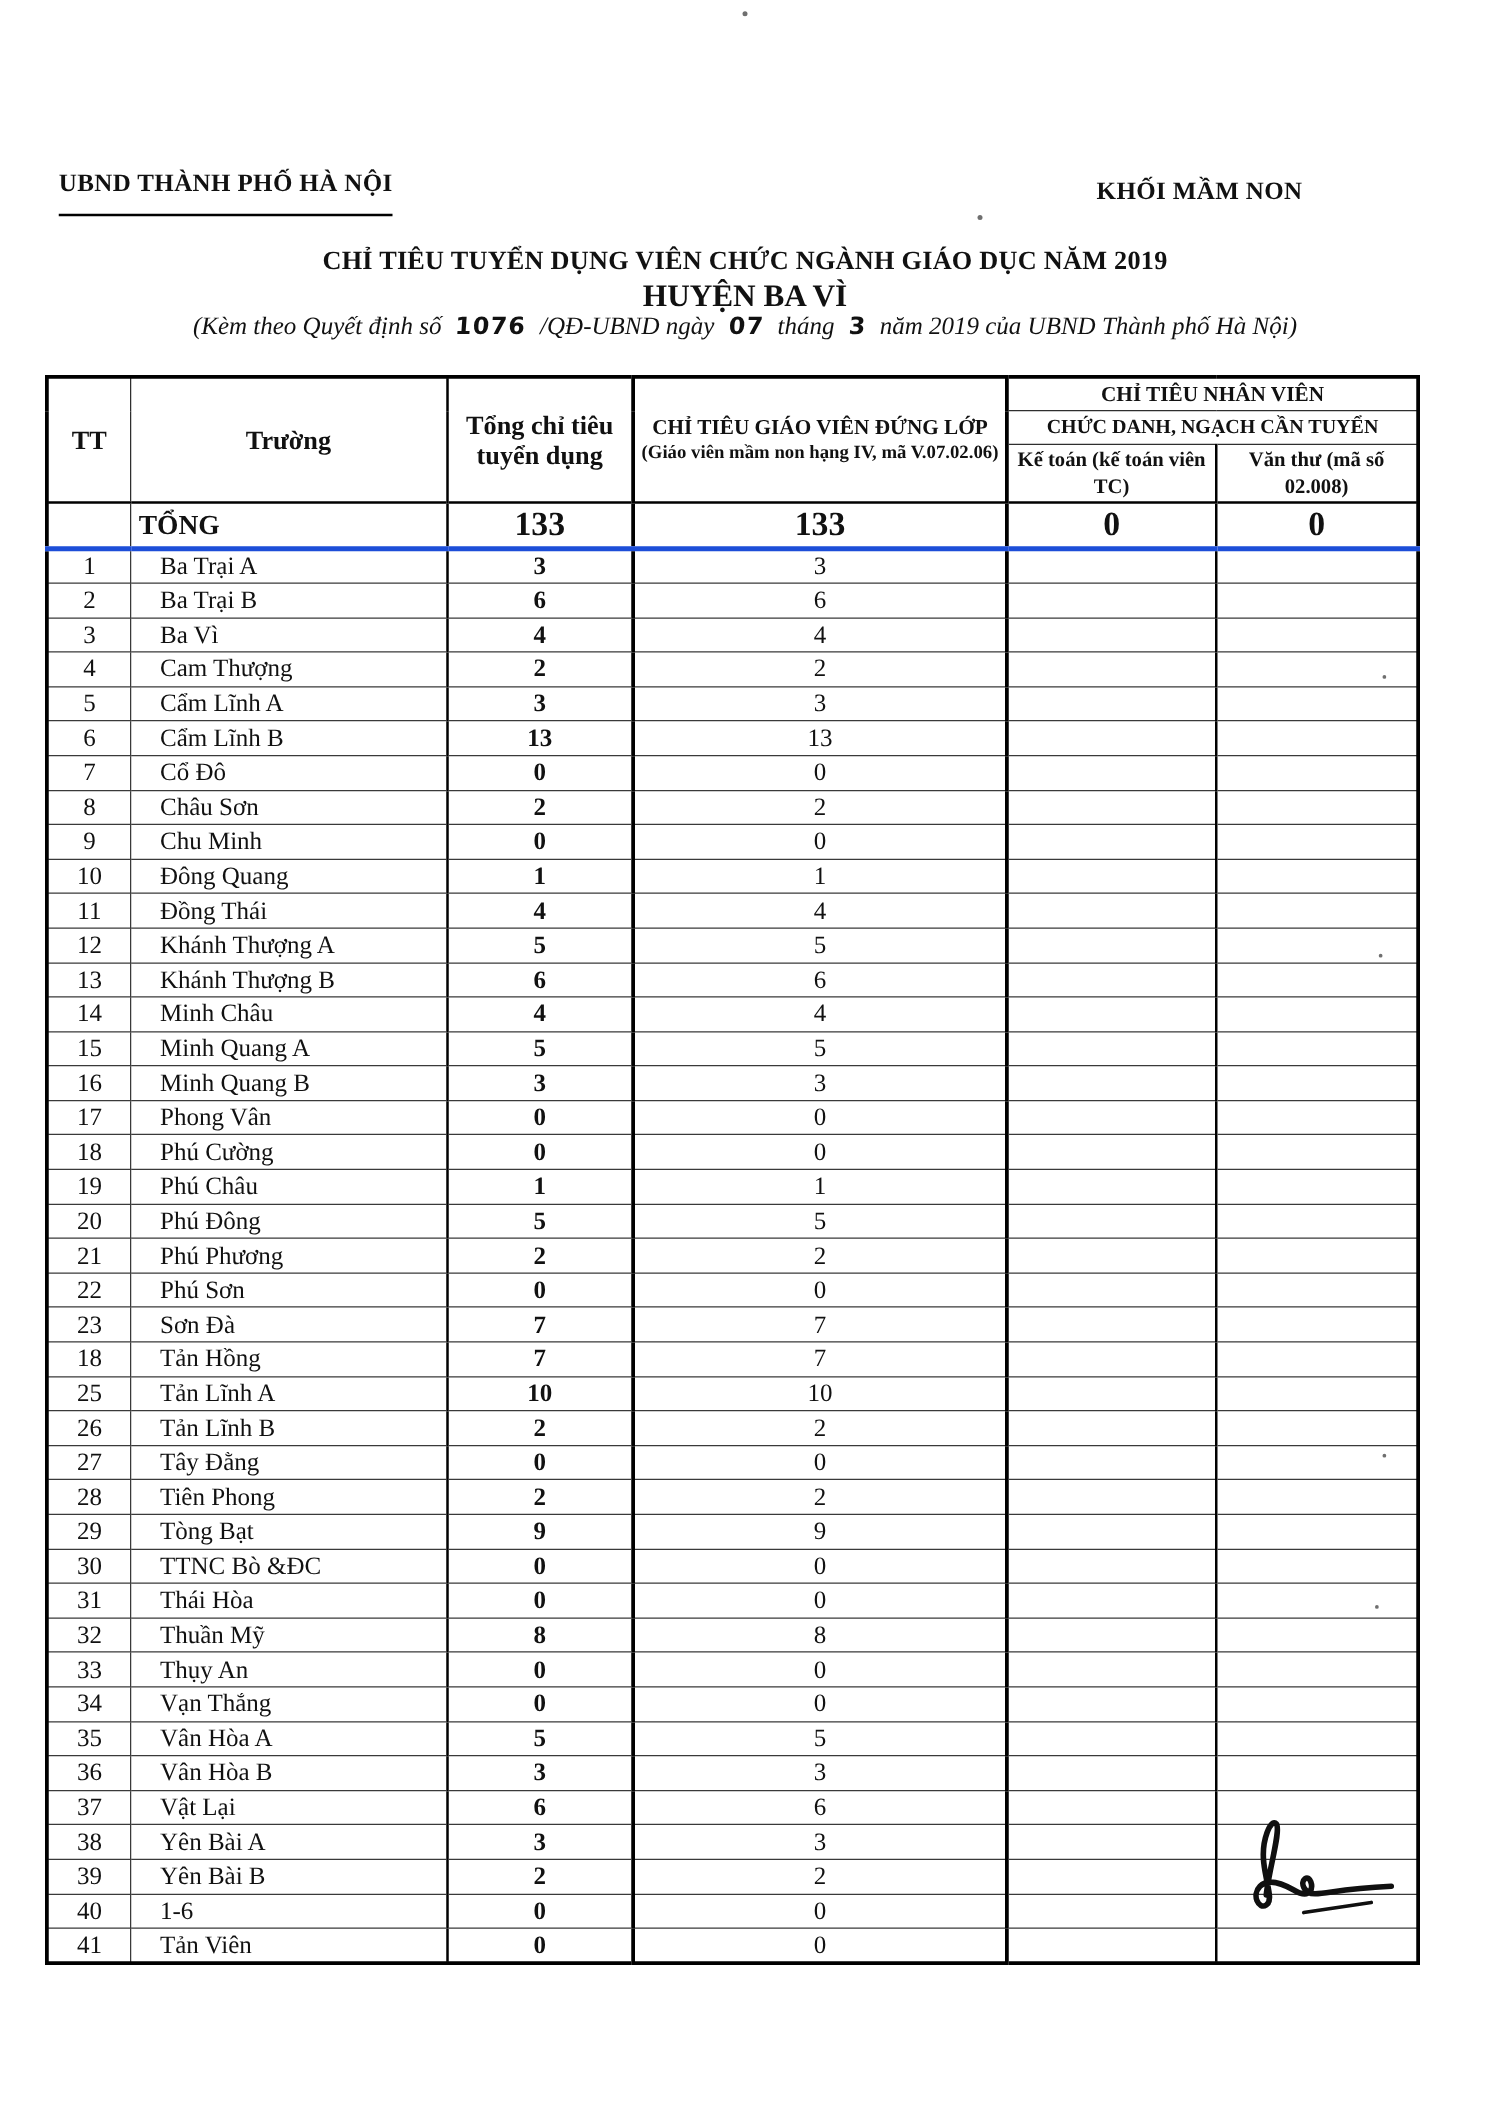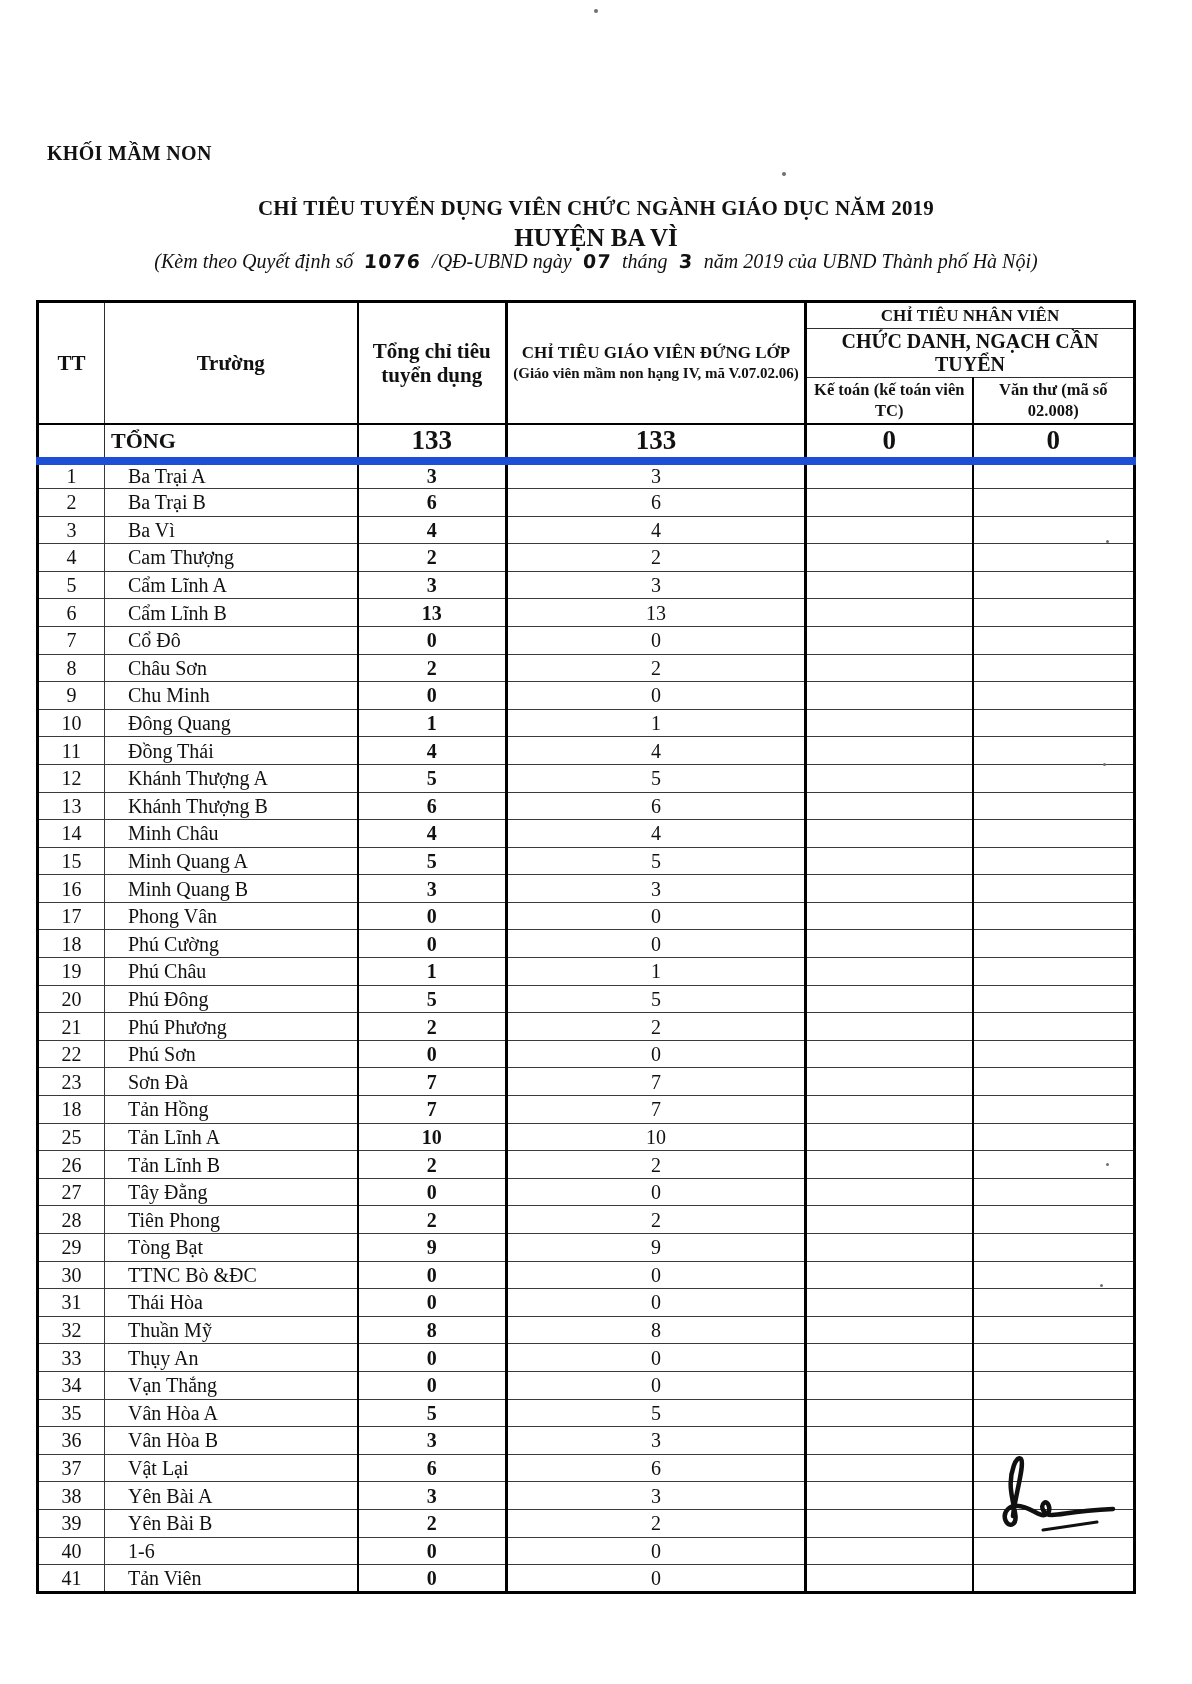--- a/index.html
+++ b/index.html
@@ -66,26 +66,26 @@
 
   thead tr.h1 { height: 27px; }
   thead tr.h2 { height: 27px; }
   thead tr.h3 { height: 44px; }
   thead th { border-bottom-width: 2px; border-color: #000; }
 
   .th-tt, .th-school, .th-total { font-size: 21px; line-height: 1.15; }
   .th-gv .l1 { display: block; font-size: 17px; line-height: 1.2; }
   .th-gv .l2 { display: block; font-size: 15px; line-height: 1.25; }
   .th-staff  { font-size: 17px; }
-  .th-rank   { font-size: 20px; }
+  .th-rank   { font-size: 16px; }
   .th-sub    { font-size: 16.5px; line-height: 1.3; text-align: center; }
 
   tr.total-row { height: 37px; }
   tr.total-row td {
-    font-weight: bold; border-top: 2px solid #000; border-bottom: 8px solid #1d4ed8;
+    font-weight: bold; border-top: 2px solid #000; border-bottom: 4px solid #1d4ed8;
   }
   tr.total-row .cell-label { font-size: 22px; padding-left: 6px; }
   tr.total-row .num { font-size: 27px; text-align: center; }
 
   tr.data-row { height: 27.6px; }
   tr.data-row td { border-color: #3a3a3a; font-size: 20px; line-height: 1; }
   .cell-tt { text-align: center; font-size: 19px; }
   .cell-school { text-align: left; padding-left: 23px; }
   .cell-total { text-align: center; font-weight: bold; }
   .cell-teacher { text-align: center; }
@@ -95,20 +95,21 @@
 
   
   .speck { position: absolute; background: #6f6f6f; border-radius: 50%; }
 </style>
 </head>
 <body>
 
 <div class="page">
 
   <div class="top-header">
+    <div class="org">UBND THÀNH PHỐ HÀ NỘI</div>
     <div class="block-label">KHỐI MẦM NON</div>
   </div>
 
   <div class="doc-title">CHỈ TIÊU TUYỂN DỤNG VIÊN CHỨC NGÀNH GIÁO DỤC NĂM 2019</div>
   <div class="doc-subtitle">HUYỆN BA VÌ</div>
 
   <div class="decision">
     <span>(Kèm theo Quyết định số</span>
     <span class="hw">1076</span>
     <span>/QĐ-UBND ngày</span>

